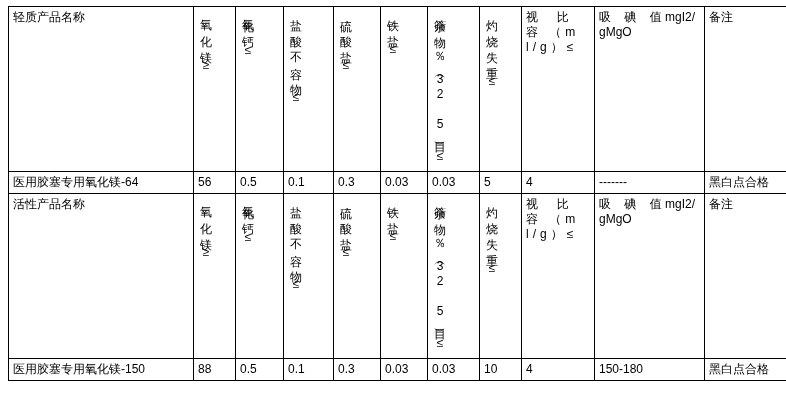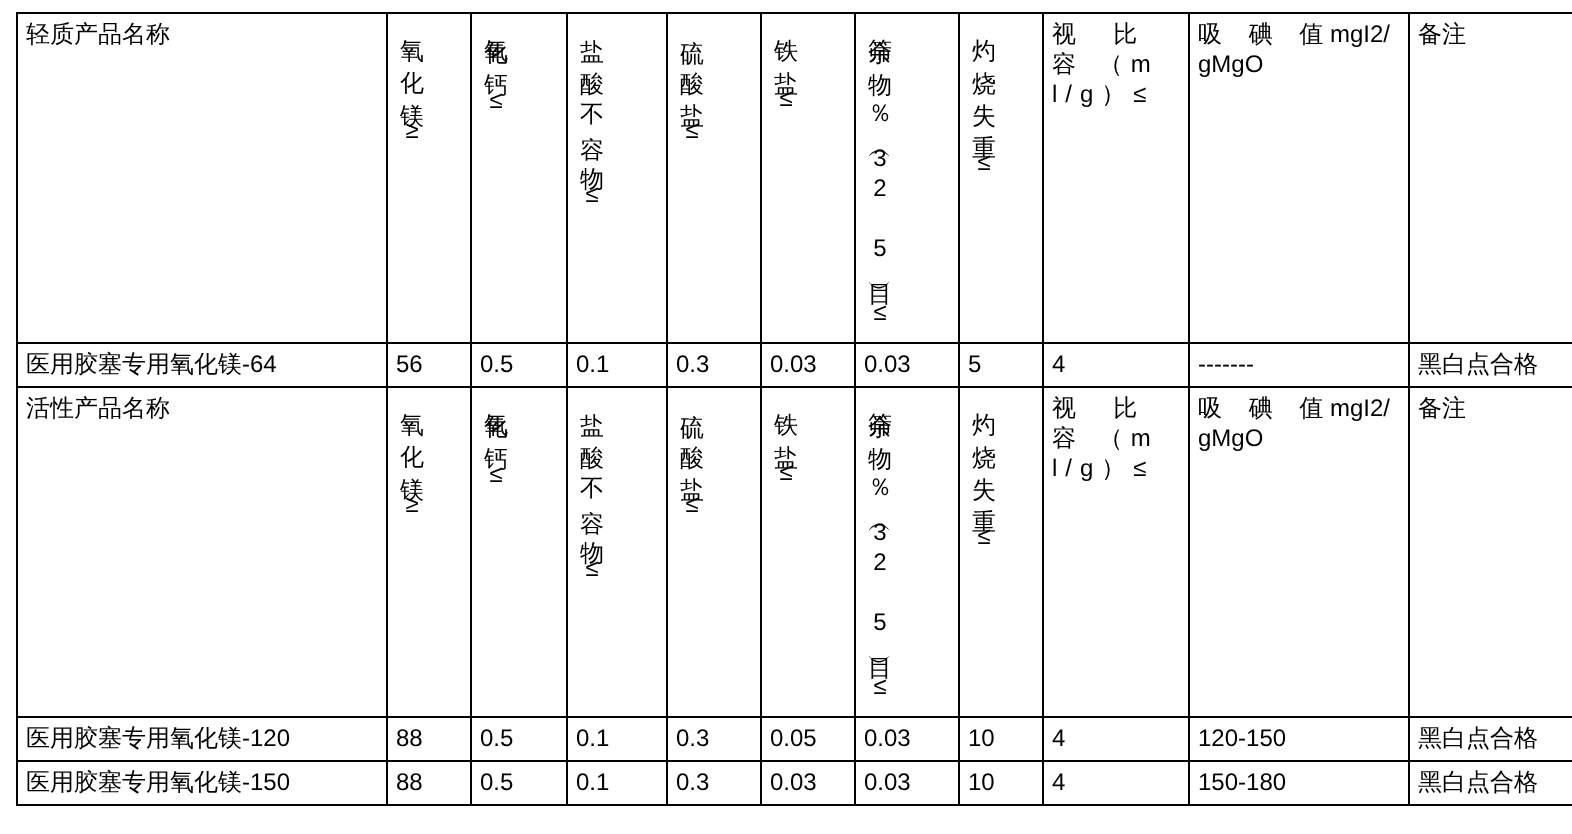--- a/index.html
+++ b/index.html
@@ -168,33 +168,20 @@
           <span class="htext spaced">视  比  容 （ml/g）≤</span>
         </td>
         <td class="c-iod">
           <span class="htext">吸    碘    值 mgI2/gMgO</span>
         </td>
         <td class="c-note">
           <span class="htext">备注</span>
         </td>
       </tr>
 
-      <tr>
-        <td class="c-name">医用胶塞专用氧化镁-120</td>
-        <td class="c-mgo">88</td>
-        <td class="c-cao">0.5</td>
-        <td class="c-acid">0.1</td>
-        <td class="c-sulf">0.3</td>
-        <td class="c-iron">0.05</td>
-        <td class="c-sieve">0.03</td>
-        <td class="c-loss">10</td>
-        <td class="c-vol">4</td>
-        <td class="c-iod">120-150</td>
-        <td class="c-note">黑白点合格</td>
-      </tr>
 
       <tr>
         <td class="c-name">医用胶塞专用氧化镁-150</td>
         <td class="c-mgo">88</td>
         <td class="c-cao">0.5</td>
         <td class="c-acid">0.1</td>
         <td class="c-sulf">0.3</td>
         <td class="c-iron">0.03</td>
         <td class="c-sieve">0.03</td>
         <td class="c-loss">10</td>

